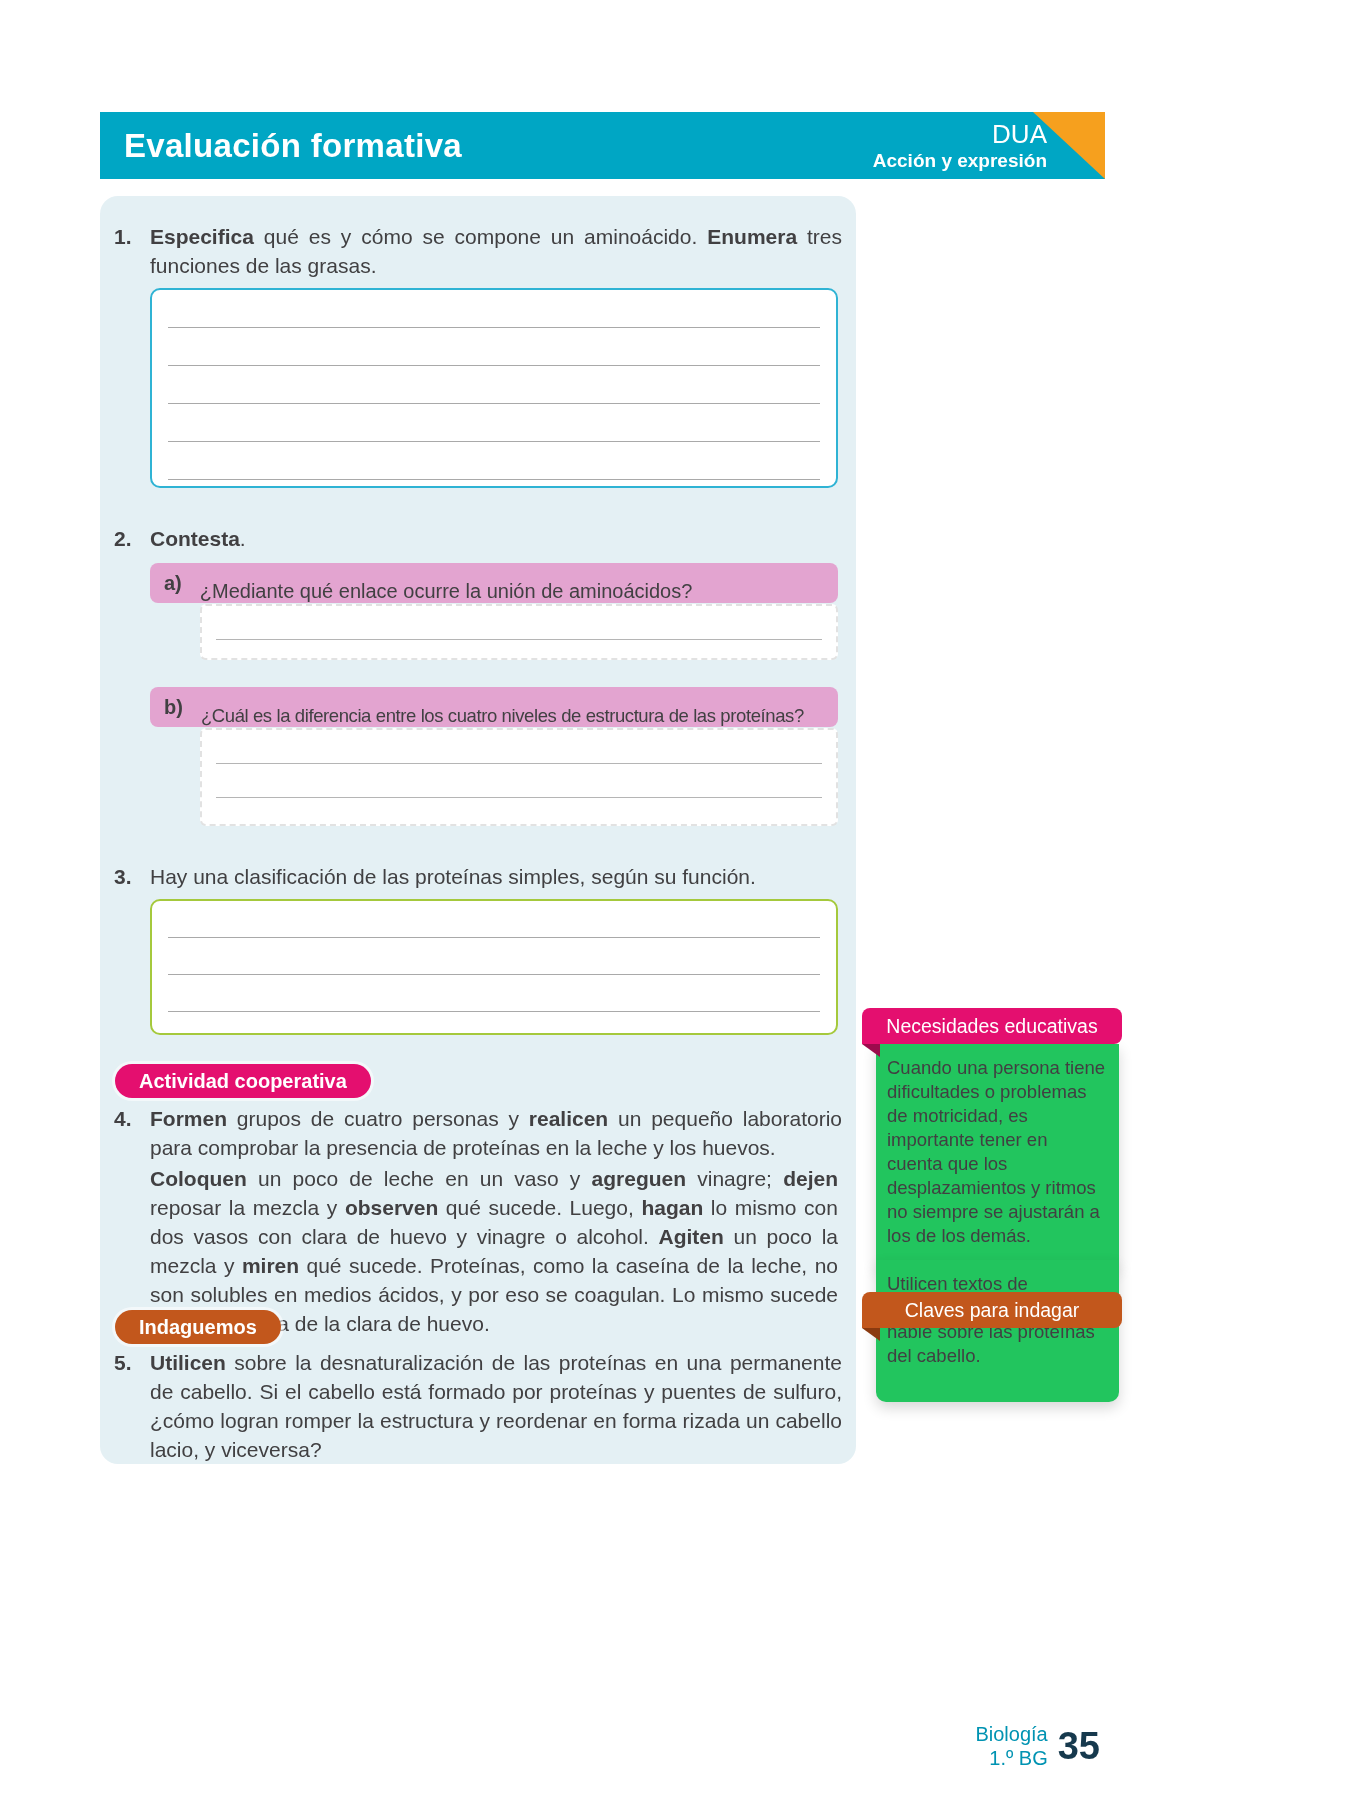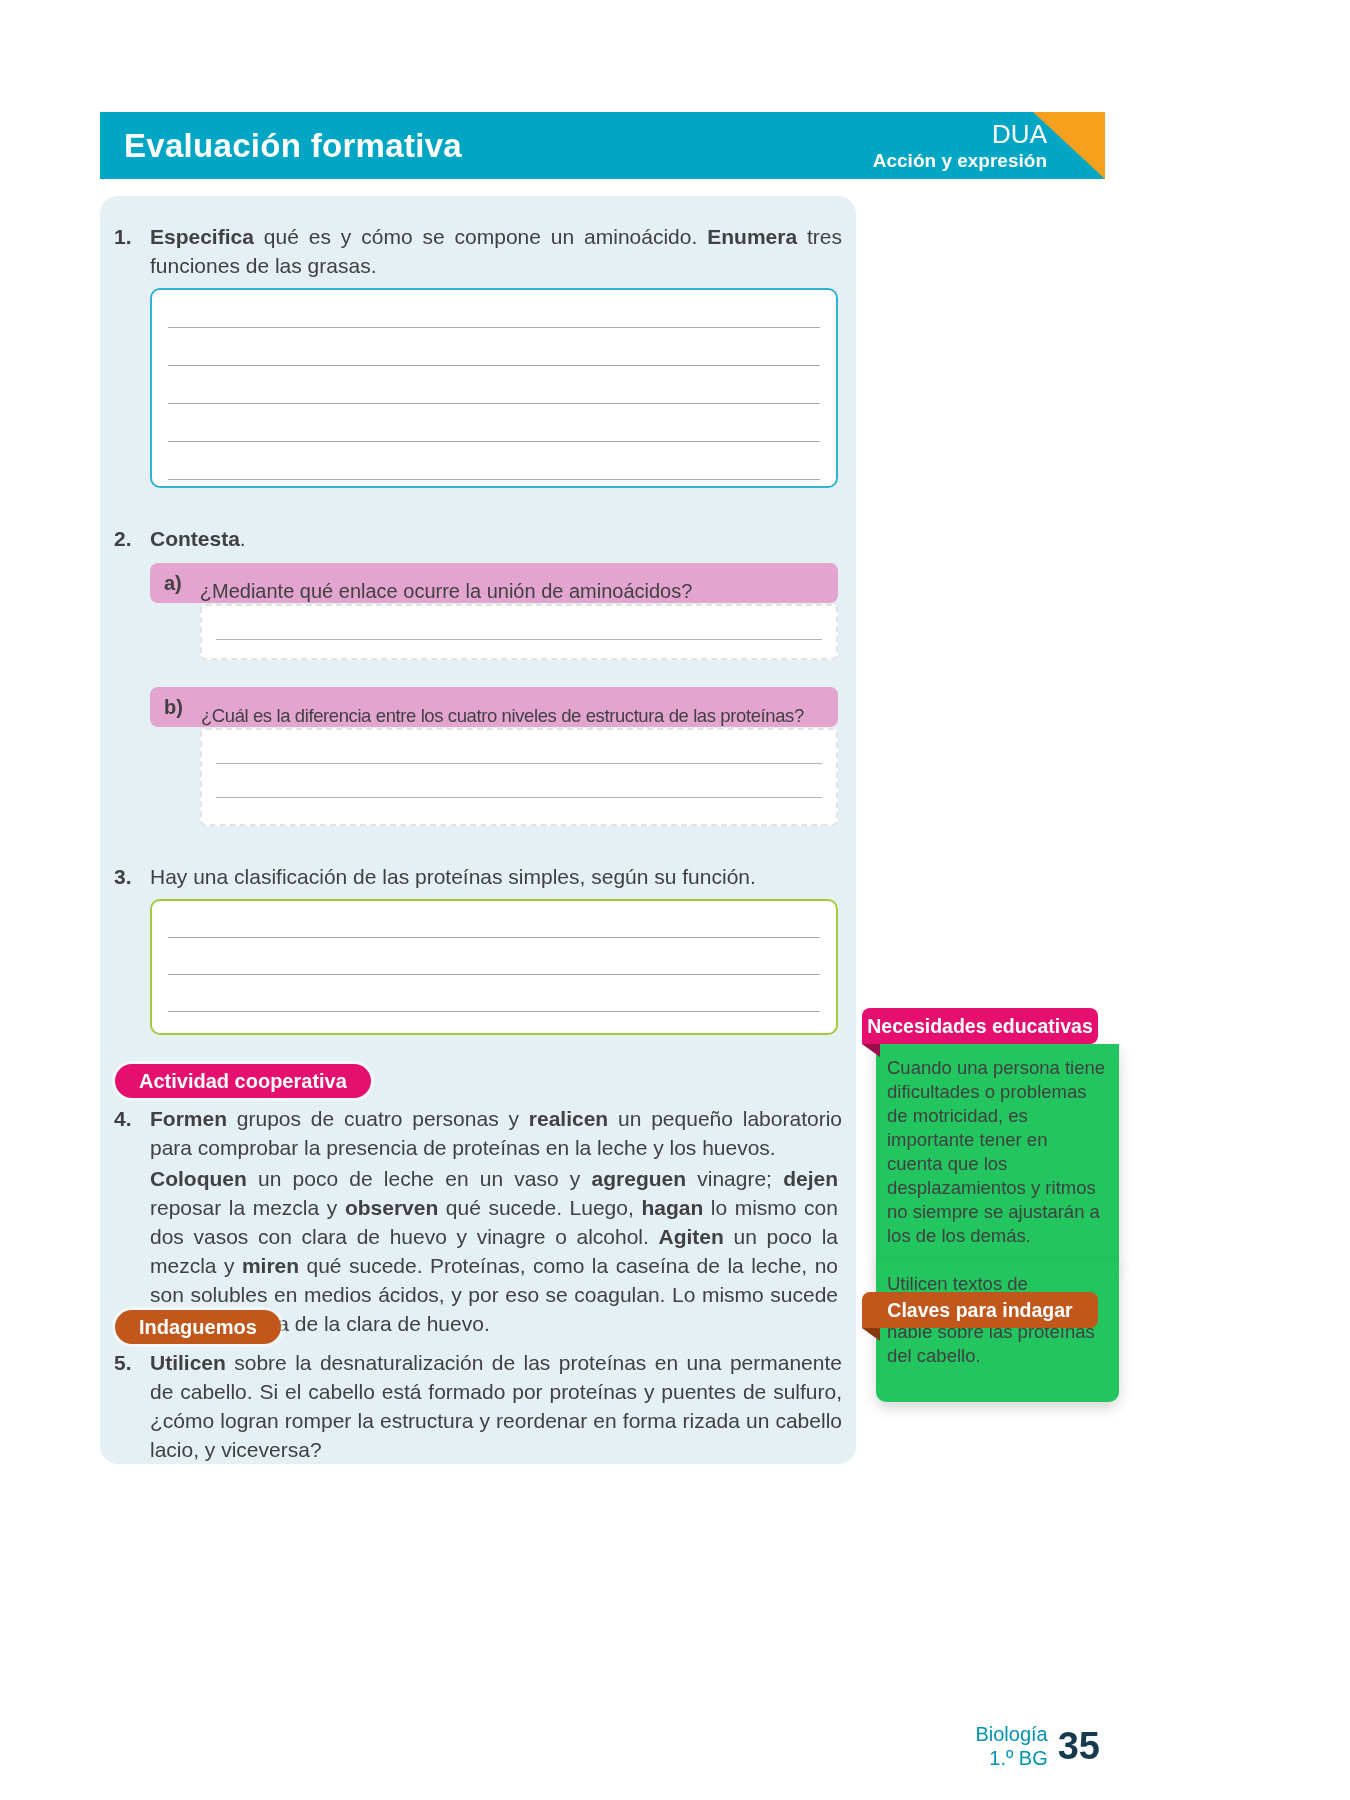--- a/index.html
+++ b/index.html
@@ -56,22 +56,22 @@
   .pill-inq  { left:15px; top:1114px; background:var(--burnt-orange, #c2571c); }
 
   .i1 { top:26px; }
   .i2 { top:328px; }
   .i3 { top:666px; }
   .i4 { top:908px; }
   .p4 { top:968px; }
   .i5 { top:1152px; }
 
   
-  .side-badge { position:absolute; left:862px; width:236px; height:36px;
-                border-radius:8px 8px 8px 0; color:#fff; font-weight:bold; font-size:19.5px;
+  .side-badge { position:absolute; left:862px; width:260px; height:36px;
+                border-radius:8px 8px 8px 0; color:#fff; font-weight:normal; font-size:19.5px;
                 display:flex; align-items:center; justify-content:center; z-index:2; }
   .side-badge.needs { top:1008px; background:var(--magenta, #e40f6f); }
   .side-badge.keys  { top:1292px; background:var(--burnt-orange, #c2571c); }
   .side-fold { position:absolute; left:862px; width:18px; height:13px;
                clip-path:polygon(0 0, 100% 0, 100% 100%); z-index:1; }
   .side-fold.needs { top:1044px; background:var(--magenta-dark, #9c0b4c); }
   .side-fold.keys  { top:1328px; background:var(--burnt-orange-dark, #8a3a10); }
   .side-card { position:absolute; left:876px; width:243px; background:#22c55e;
                border-radius:0 0 10px 10px; box-shadow:0 6px 14px rgba(0,0,0,.16);
                padding:12px 11px; font-size:18.5px; line-height:24px; color:var(--text,#414042); }

